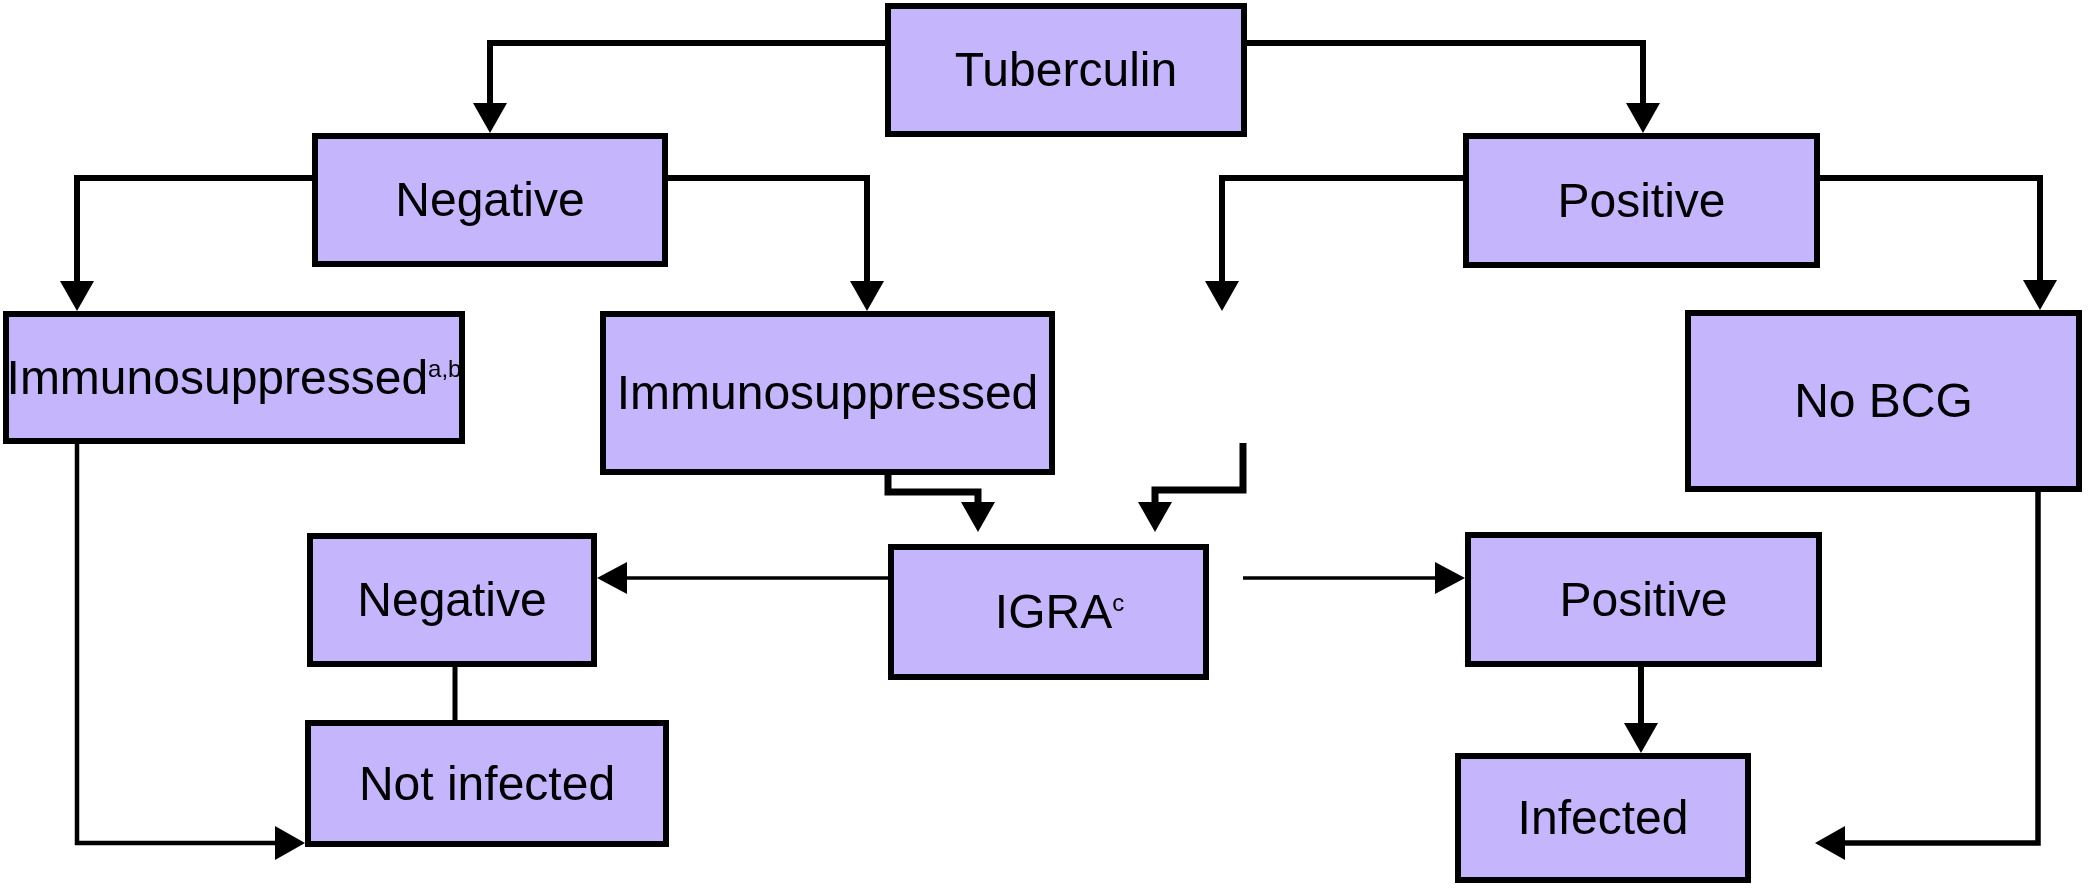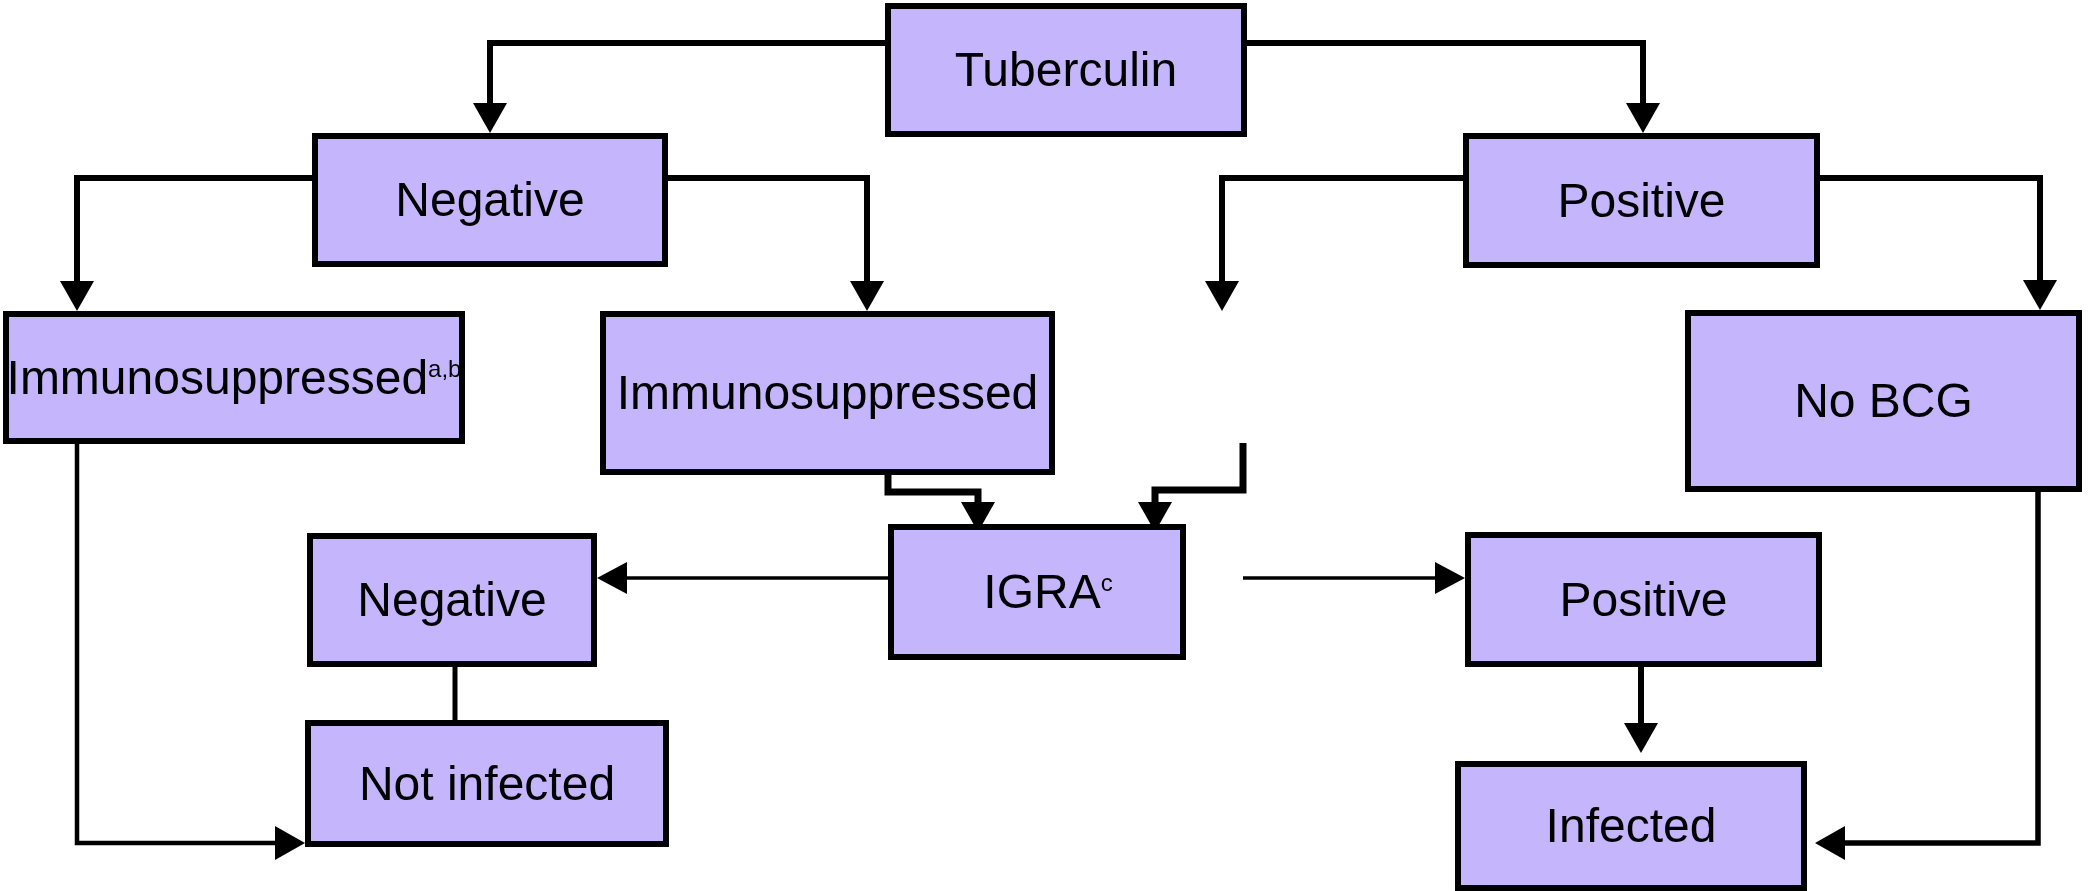--- a/index.html
+++ b/index.html
@@ -130,33 +130,33 @@
 
   <div class="node" style="left:600px;top:311px;width:455px;height:164px;">
     <span>Immunosuppressed</span>
   </div>
 
 
   <div class="node twoline" style="left:1685px;top:310px;width:397px;height:182px;">
     <span>No BCG</span>
   </div>
 
-  <div class="node" style="left:888px;top:524px;width:298px;height:136px;padding-left:22px;">
+  <div class="node" style="left:888px;top:544px;width:321px;height:136px;padding-left:22px;">
     <span><span>IGRA</span><sup>c</sup></span>
   </div>
 
   <div class="node" style="left:307px;top:533px;width:290px;height:134px;">
     <span>Negative</span>
   </div>
 
   <div class="node" style="left:1465px;top:532px;width:357px;height:135px;">
     <span>Positive</span>
   </div>
 
   <div class="node" style="left:305px;top:720px;width:364px;height:127px;">
     <span>Not infected</span>
   </div>
 
-  <div class="node" style="left:1455px;top:753px;width:352px;height:130px;margin-top:8px;">
+  <div class="node" style="left:1455px;top:753px;width:296px;height:130px;">
     <span>Infected</span>
   </div>
 
 </div>
 
 </body></html>

